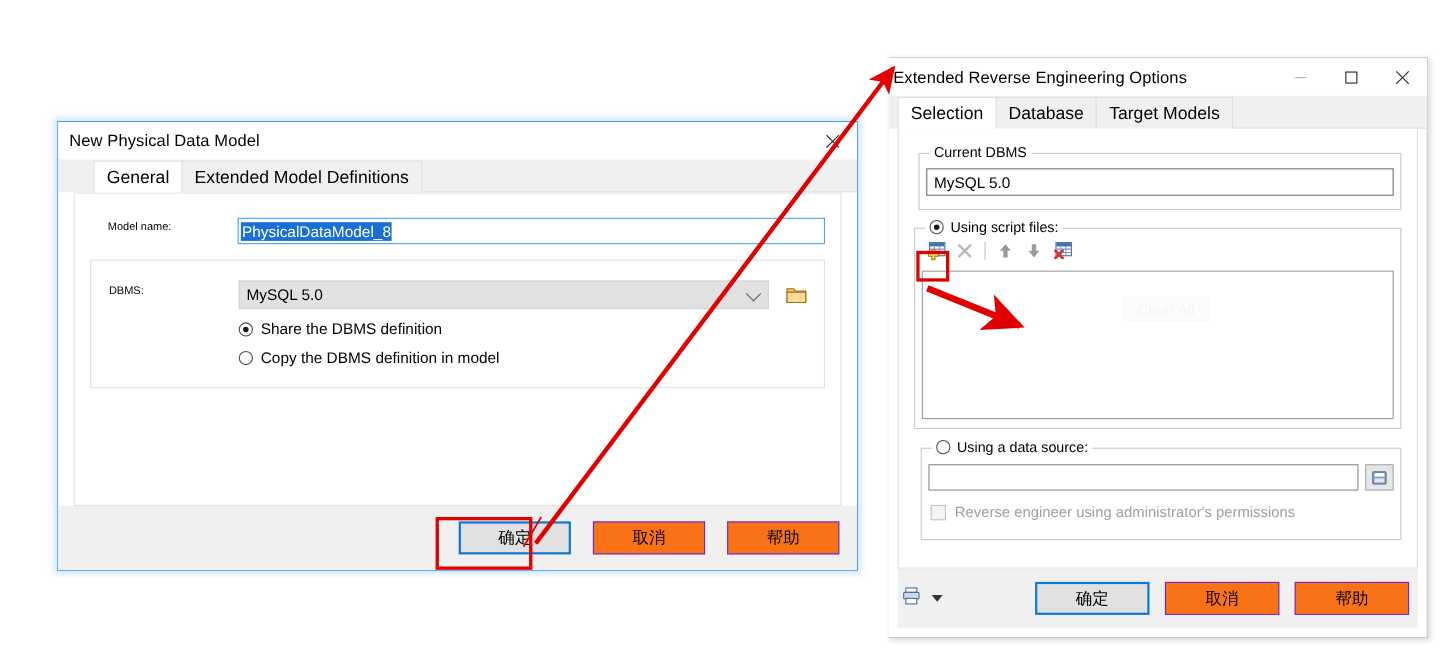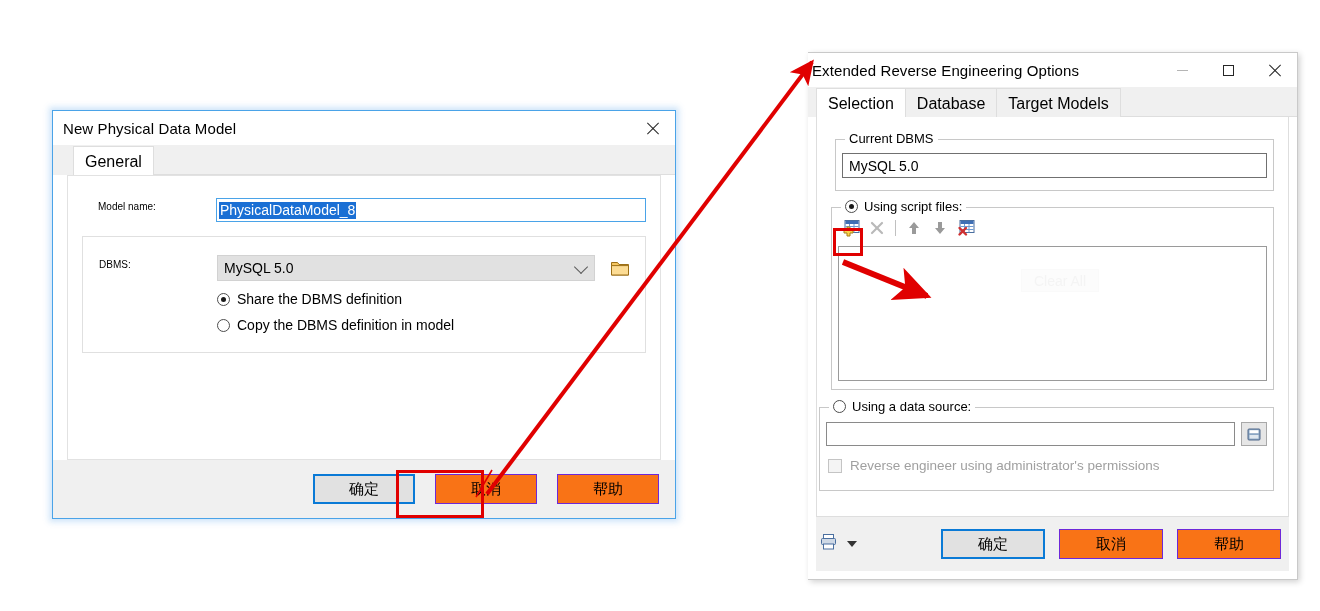--- a/index.html
+++ b/index.html
@@ -9,21 +9,21 @@
     font-family:"Liberation Sans", sans-serif;
     position:relative;
     overflow:hidden;
     -webkit-font-smoothing:antialiased;
   }
   .stage{position:absolute;left:0;top:0;width:1320px;height:611px;}
 
   
   .dialog{position:absolute;background:#f0f0f0;box-sizing:border-box;}
   .dlg-left{
-    left:52px;top:110px;width:624px;height:409px;
+    left:52px;top:110px;width:728px;height:409px;
     border:1px solid #4aa3e8;
     box-shadow:0 0 6px 3px rgba(100,170,235,.30);
     background:#ffffff;
   }
   .dlg-right{
     left:808px;top:52px;width:490px;height:528px;
     border:1px solid #c9c9c9;
     border-left:none;
     background:#ffffff;
     box-shadow:2px 2px 6px rgba(0,0,0,.18);
@@ -45,21 +45,21 @@
   .glyph-close{position:relative;width:13px;height:13px;}
   .glyph-close:before,.glyph-close:after{
     content:"";position:absolute;left:-1px;top:6px;width:16px;height:1px;background:#262626;
   }
   .glyph-close:before{transform:rotate(45deg);}
   .glyph-close:after{transform:rotate(-45deg);}
 
   
   .tabstrip{
     position:relative;height:30px;background:#f0f0f0;
-    display:flex;align-items:flex-end;padding-left:20px;box-sizing:border-box;
+    display:flex;align-items:flex-end;padding-left:32px;box-sizing:border-box;
   }
   .dlg-right .tabstrip{padding-left:8px;}
   .tab{
     height:29px;line-height:29px;padding:0 11px;font-size:16px;color:#000;
     background:#f0f0f0;border:1px solid #dedede;border-bottom:none;
     box-sizing:border-box;margin-right:-1px;white-space:nowrap;
   }
   .tab.active{background:#ffffff;border-color:#dedede;position:relative;z-index:3;}
   .tab-spacer{flex:1;border-bottom:1px solid #dedede;height:29px;box-sizing:border-box;}
 
@@ -153,21 +153,21 @@
   .tbsep{width:1px;height:16px;background:#c0c0c0;margin:0 5px;}
   .listbox{
     position:absolute;left:6px;right:6px;top:38px;bottom:8px;
     border:1px solid #9a9a9a;box-sizing:border-box;background:#fff;
   }
   .ghost-btn{
     position:absolute;left:182px;top:22px;width:78px;height:23px;
     border:1px solid #fafafa;background:#fcfcfc;color:#f4f4f4;font-size:14px;
     display:flex;align-items:center;justify-content:center;box-sizing:border-box;
   }
-  .g-ds{left:2px;top:290px;right:14px;height:84px;}
+  .g-ds{left:20px;top:290px;right:14px;height:84px;}
   .ds-input{
     position:absolute;left:6px;top:14px;right:38px;height:24px;
     border:1px solid #8a8a8a;box-sizing:border-box;background:#fff;
   }
   .ds-btn{
     position:absolute;right:6px;top:14px;width:26px;height:24px;
     background:#e6e6e6;border:1px solid #a8a8a8;box-sizing:border-box;
     display:flex;align-items:center;justify-content:center;
   }
   .chk-row{
@@ -210,20 +210,21 @@
       <div class="title-text">New Physical Data Model</div>
       <div class="win-btns">
         <div class="win-btn">
           <span class="glyph-close"></span>
         </div>
       </div>
     </div>
 
     <div class="tabstrip">
       <div class="tab active">General</div>
+      <div class="tab">Extended Model Definitions</div>
       <div class="tab-spacer"></div>
     </div>
 
     <div class="lbody">
       <div class="panel">
 
         <div class="field-row">
           <div class="lbl lbl-model">Model name:</div>
           <div class="txtbox">
             <span class="sel-text">PhysicalDataModel_8</span>

